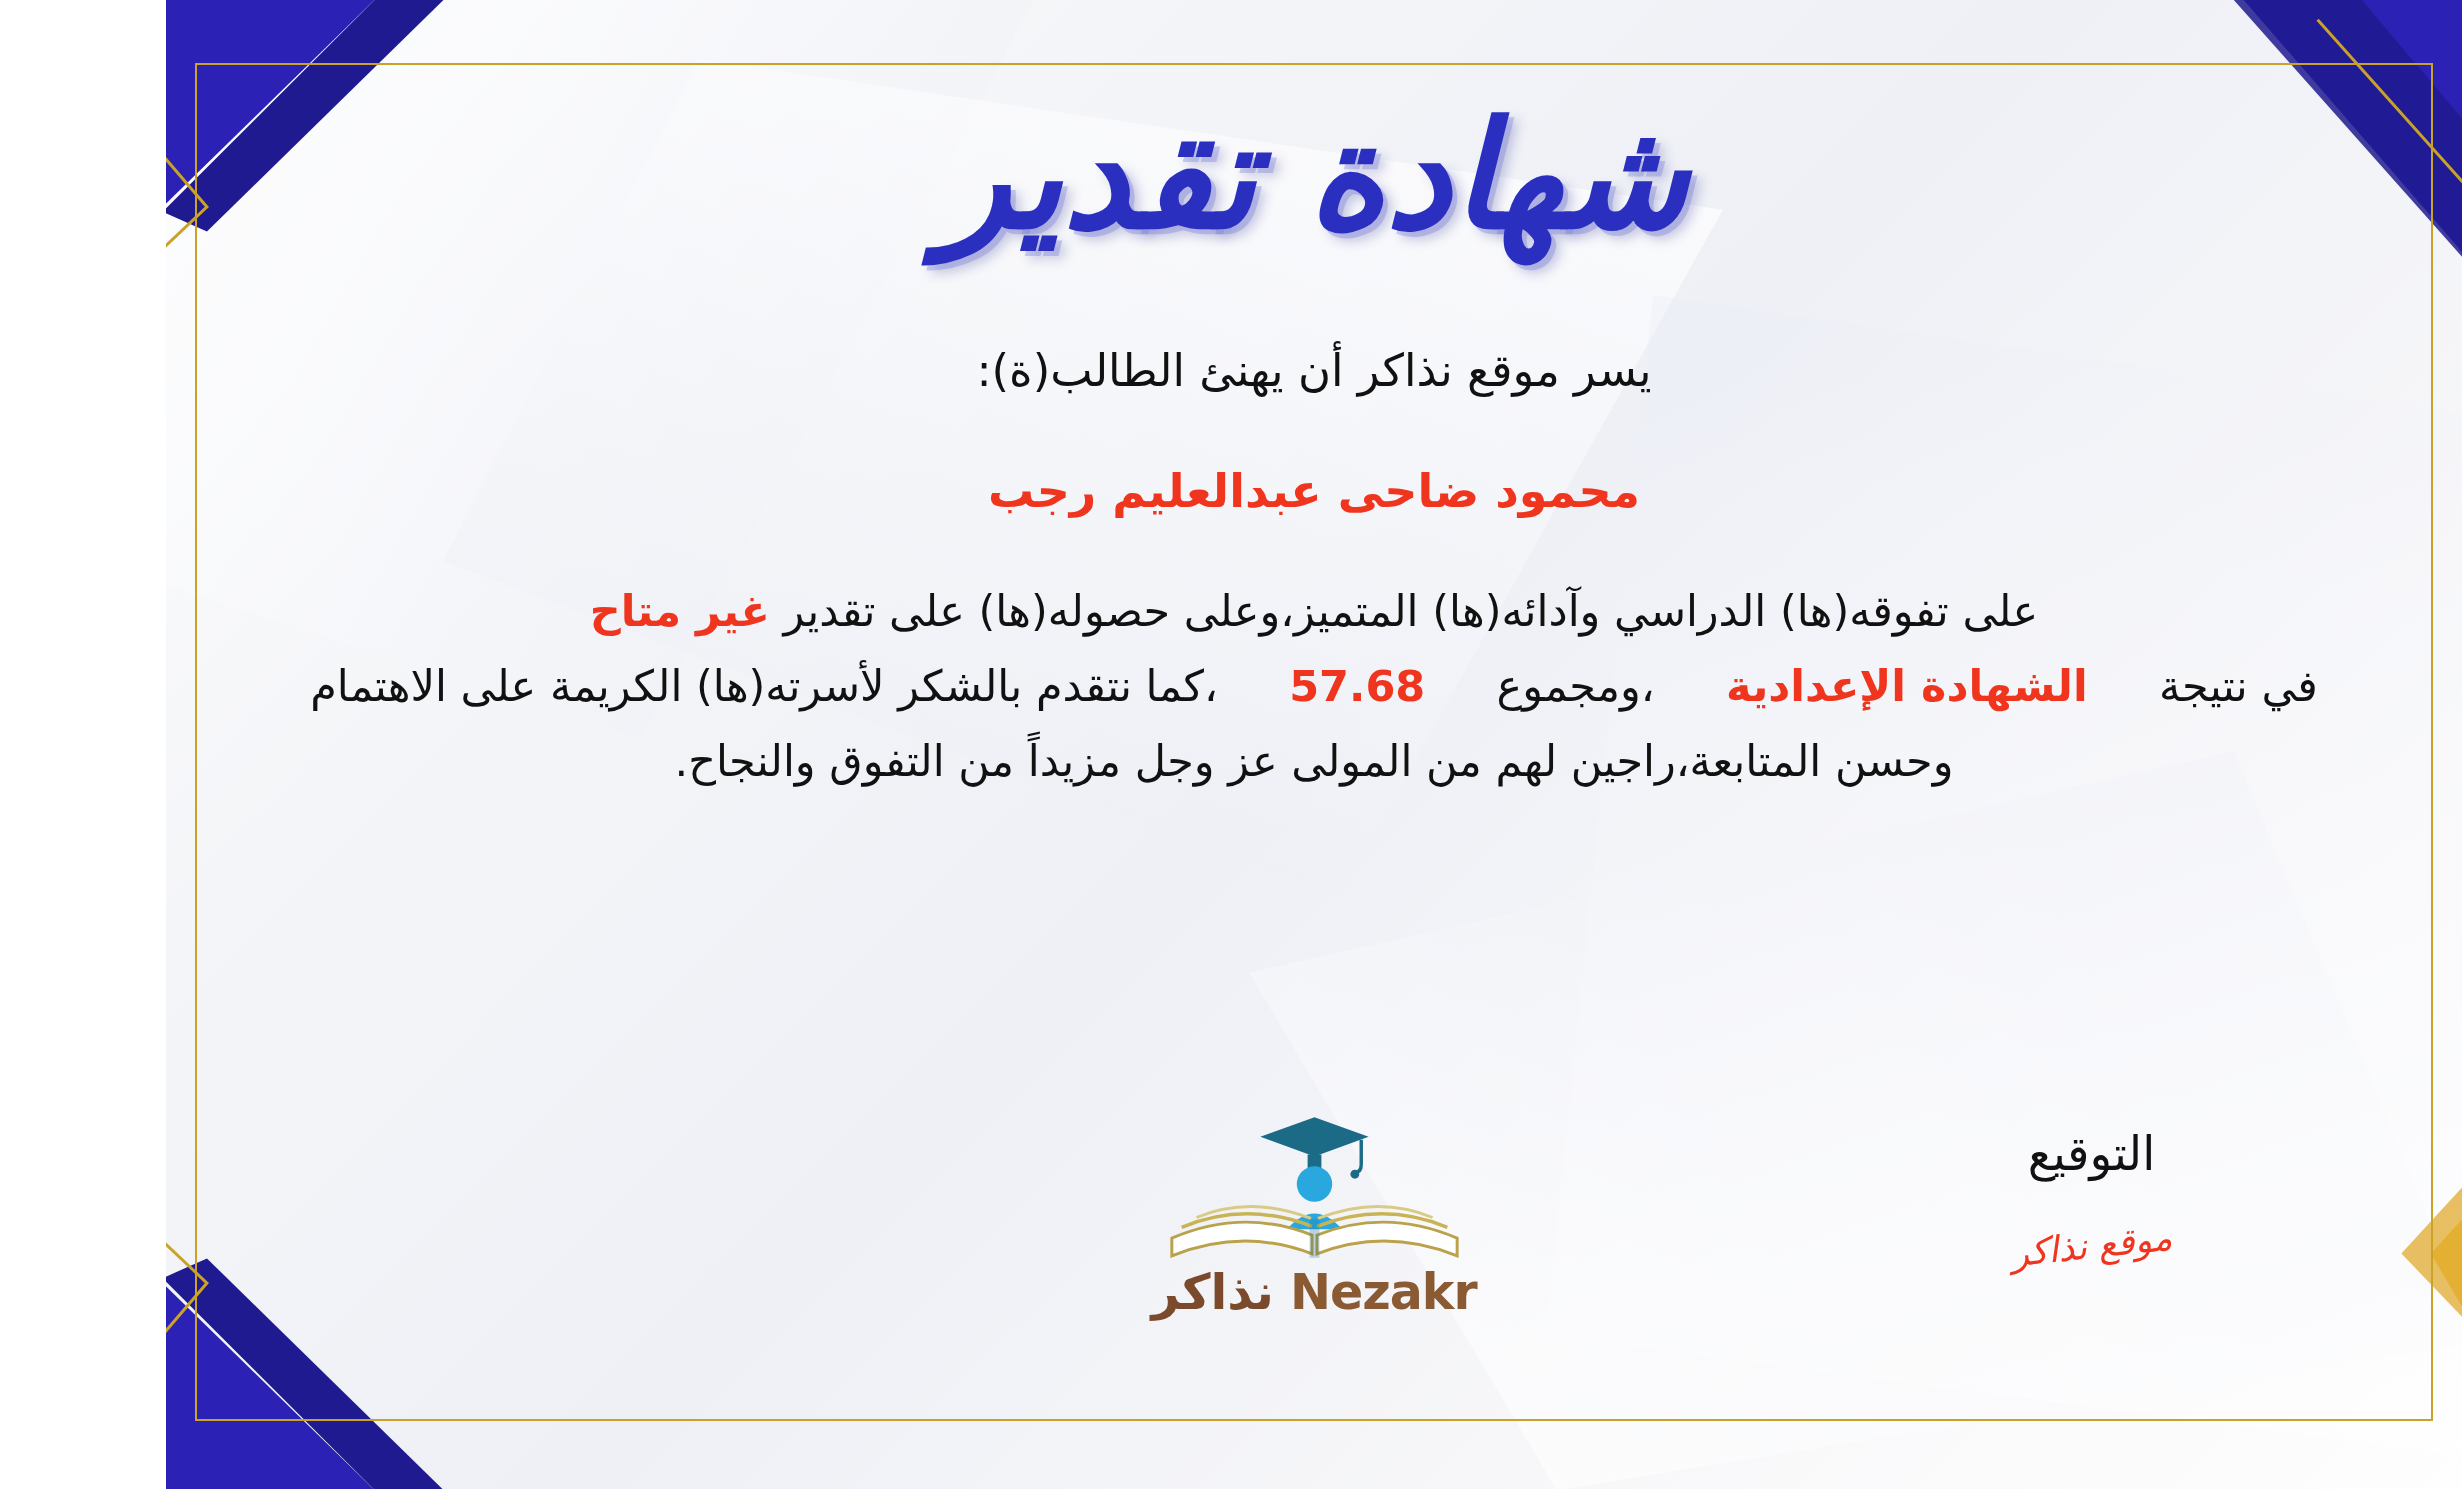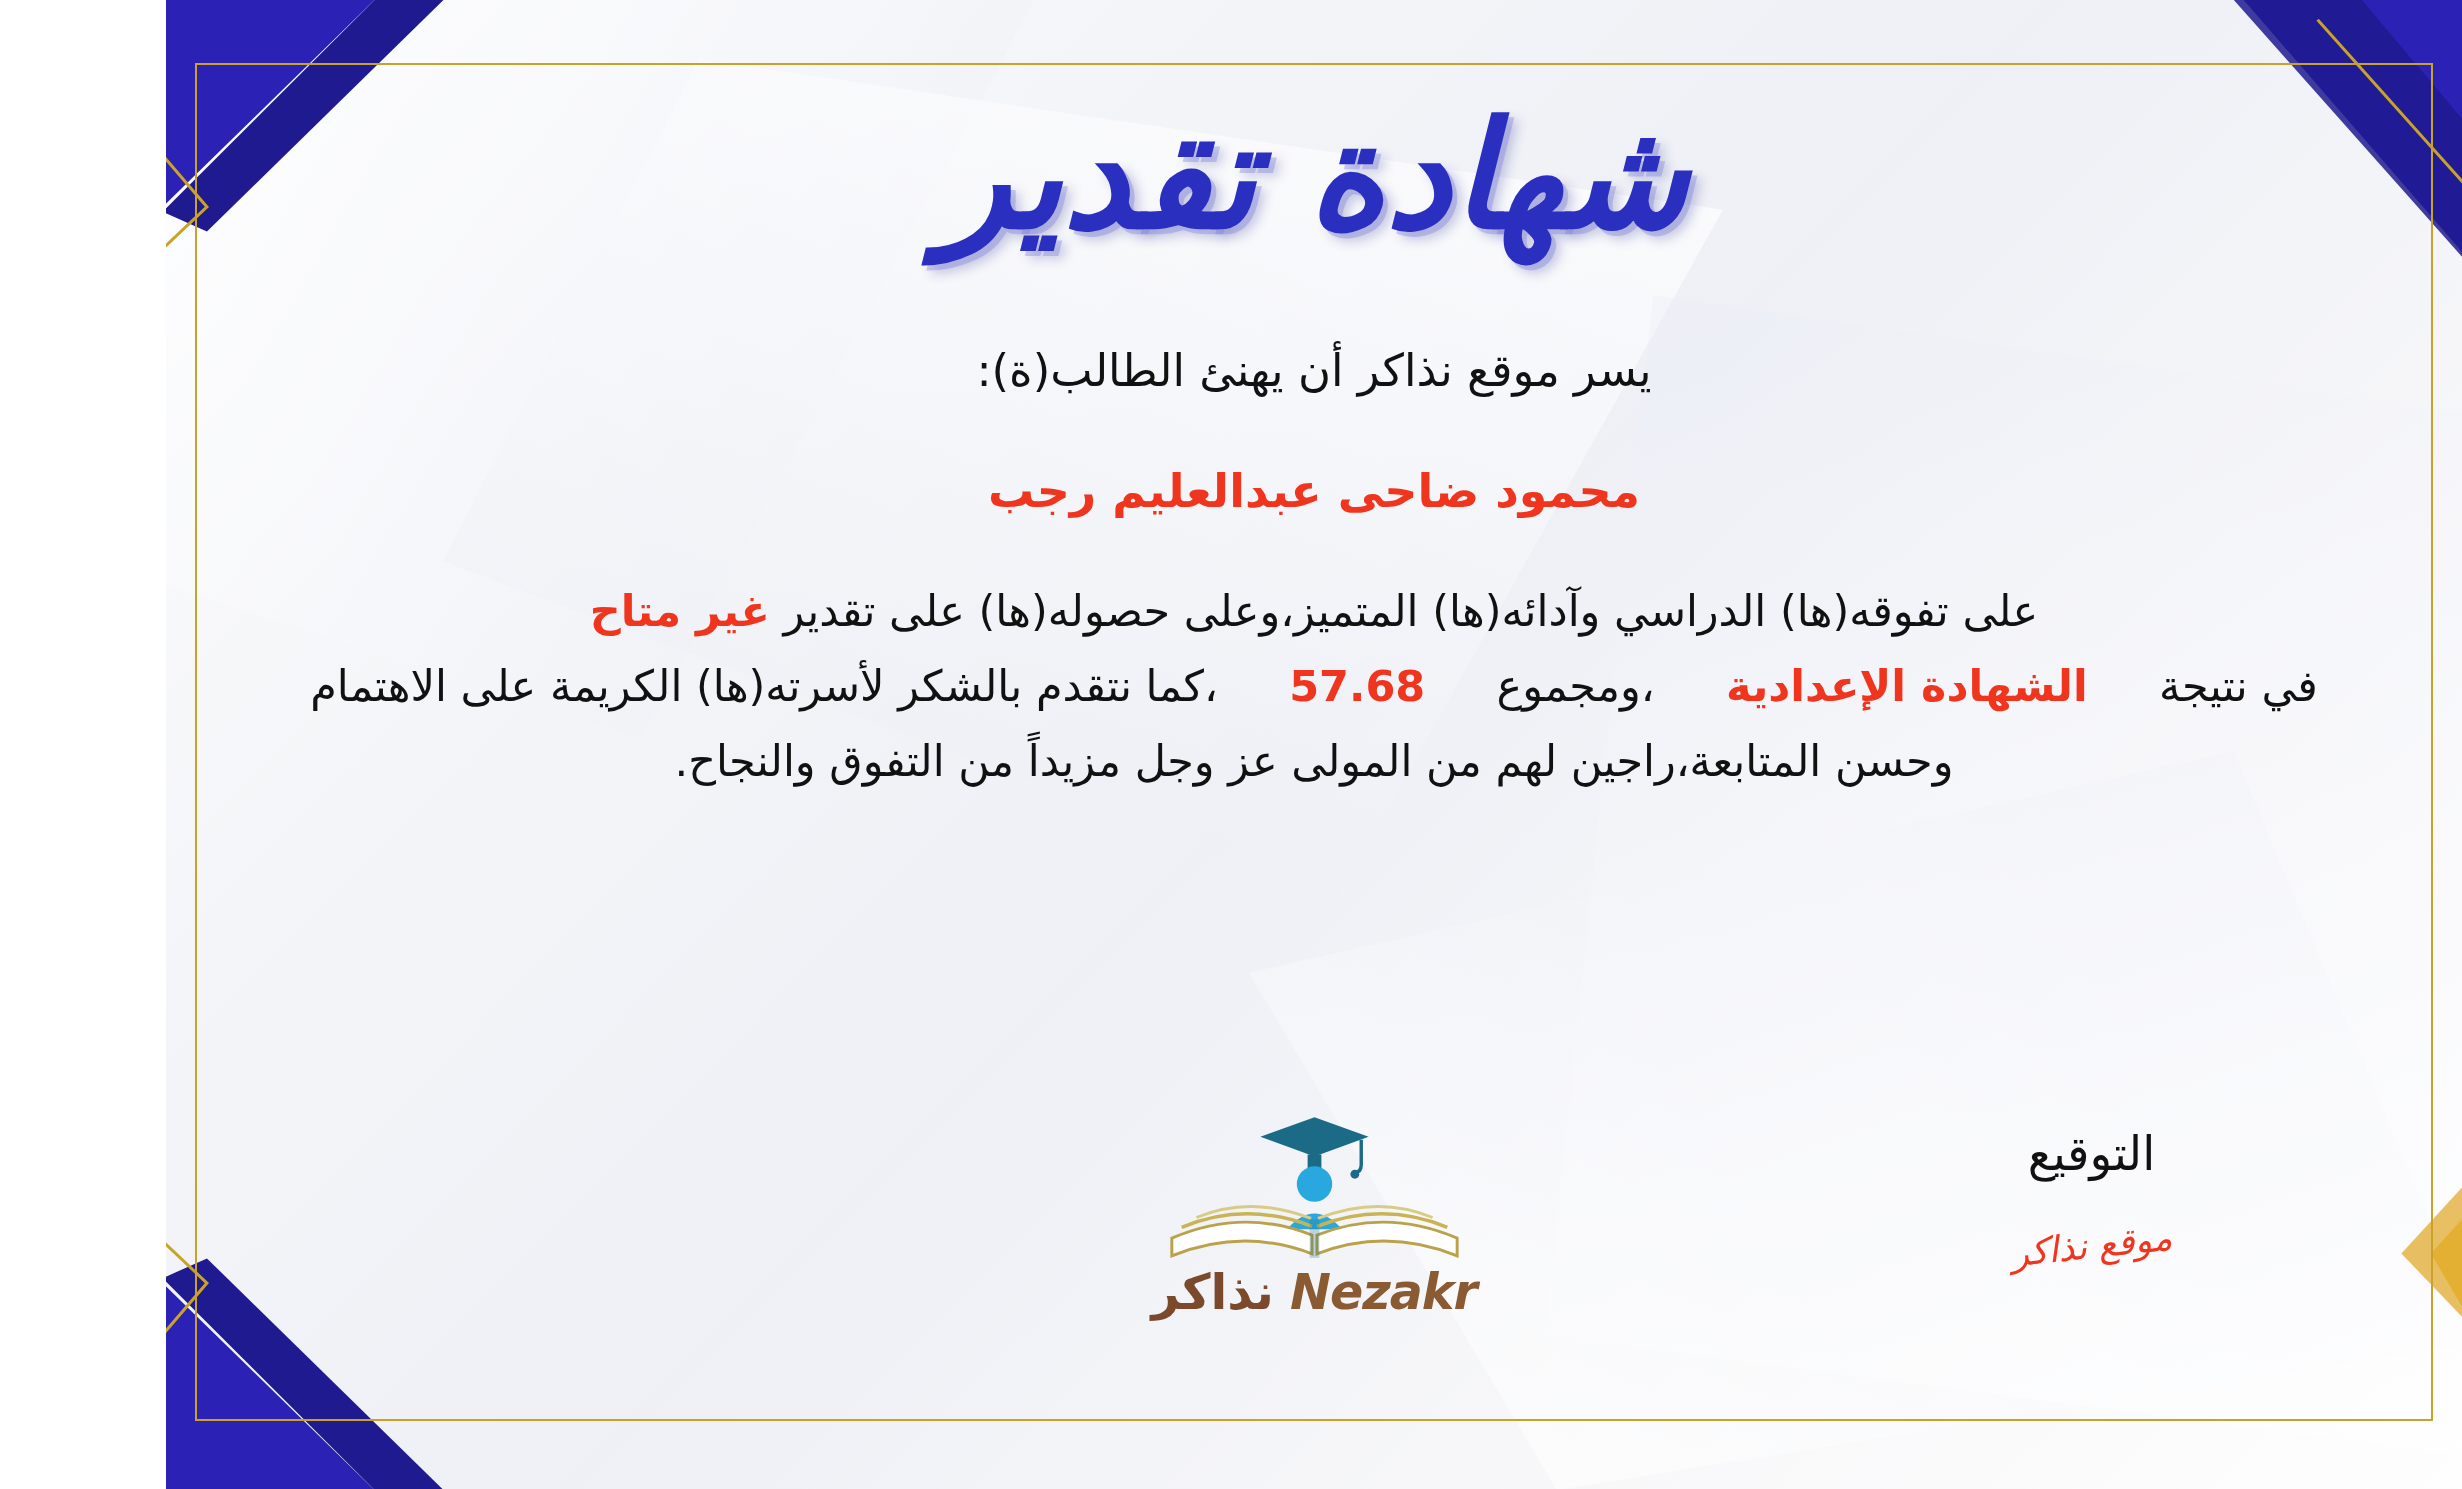--- a/index.html
+++ b/index.html
@@ -148,21 +148,21 @@
   }
   .logo svg { display:block; margin: 0 auto; }
   .logo-text {
     margin-top: -4.9px;
     font-size: 49px;
     font-weight: 700;
     color: #7b4a2d;
     letter-spacing: -1px;
     white-space: nowrap;
   }
-  .logo-text .lat { color:#8a5a33;font-style:italic; }
+  .logo-text .lat { color:#8a5a33; }
 </style>
 </head>
 <body>
 
 <div id="certificate">
 
   <div class="facet a"></div>
   <div class="facet b"></div>
   <div class="facet c"></div>
   <div class="facet d"></div>

